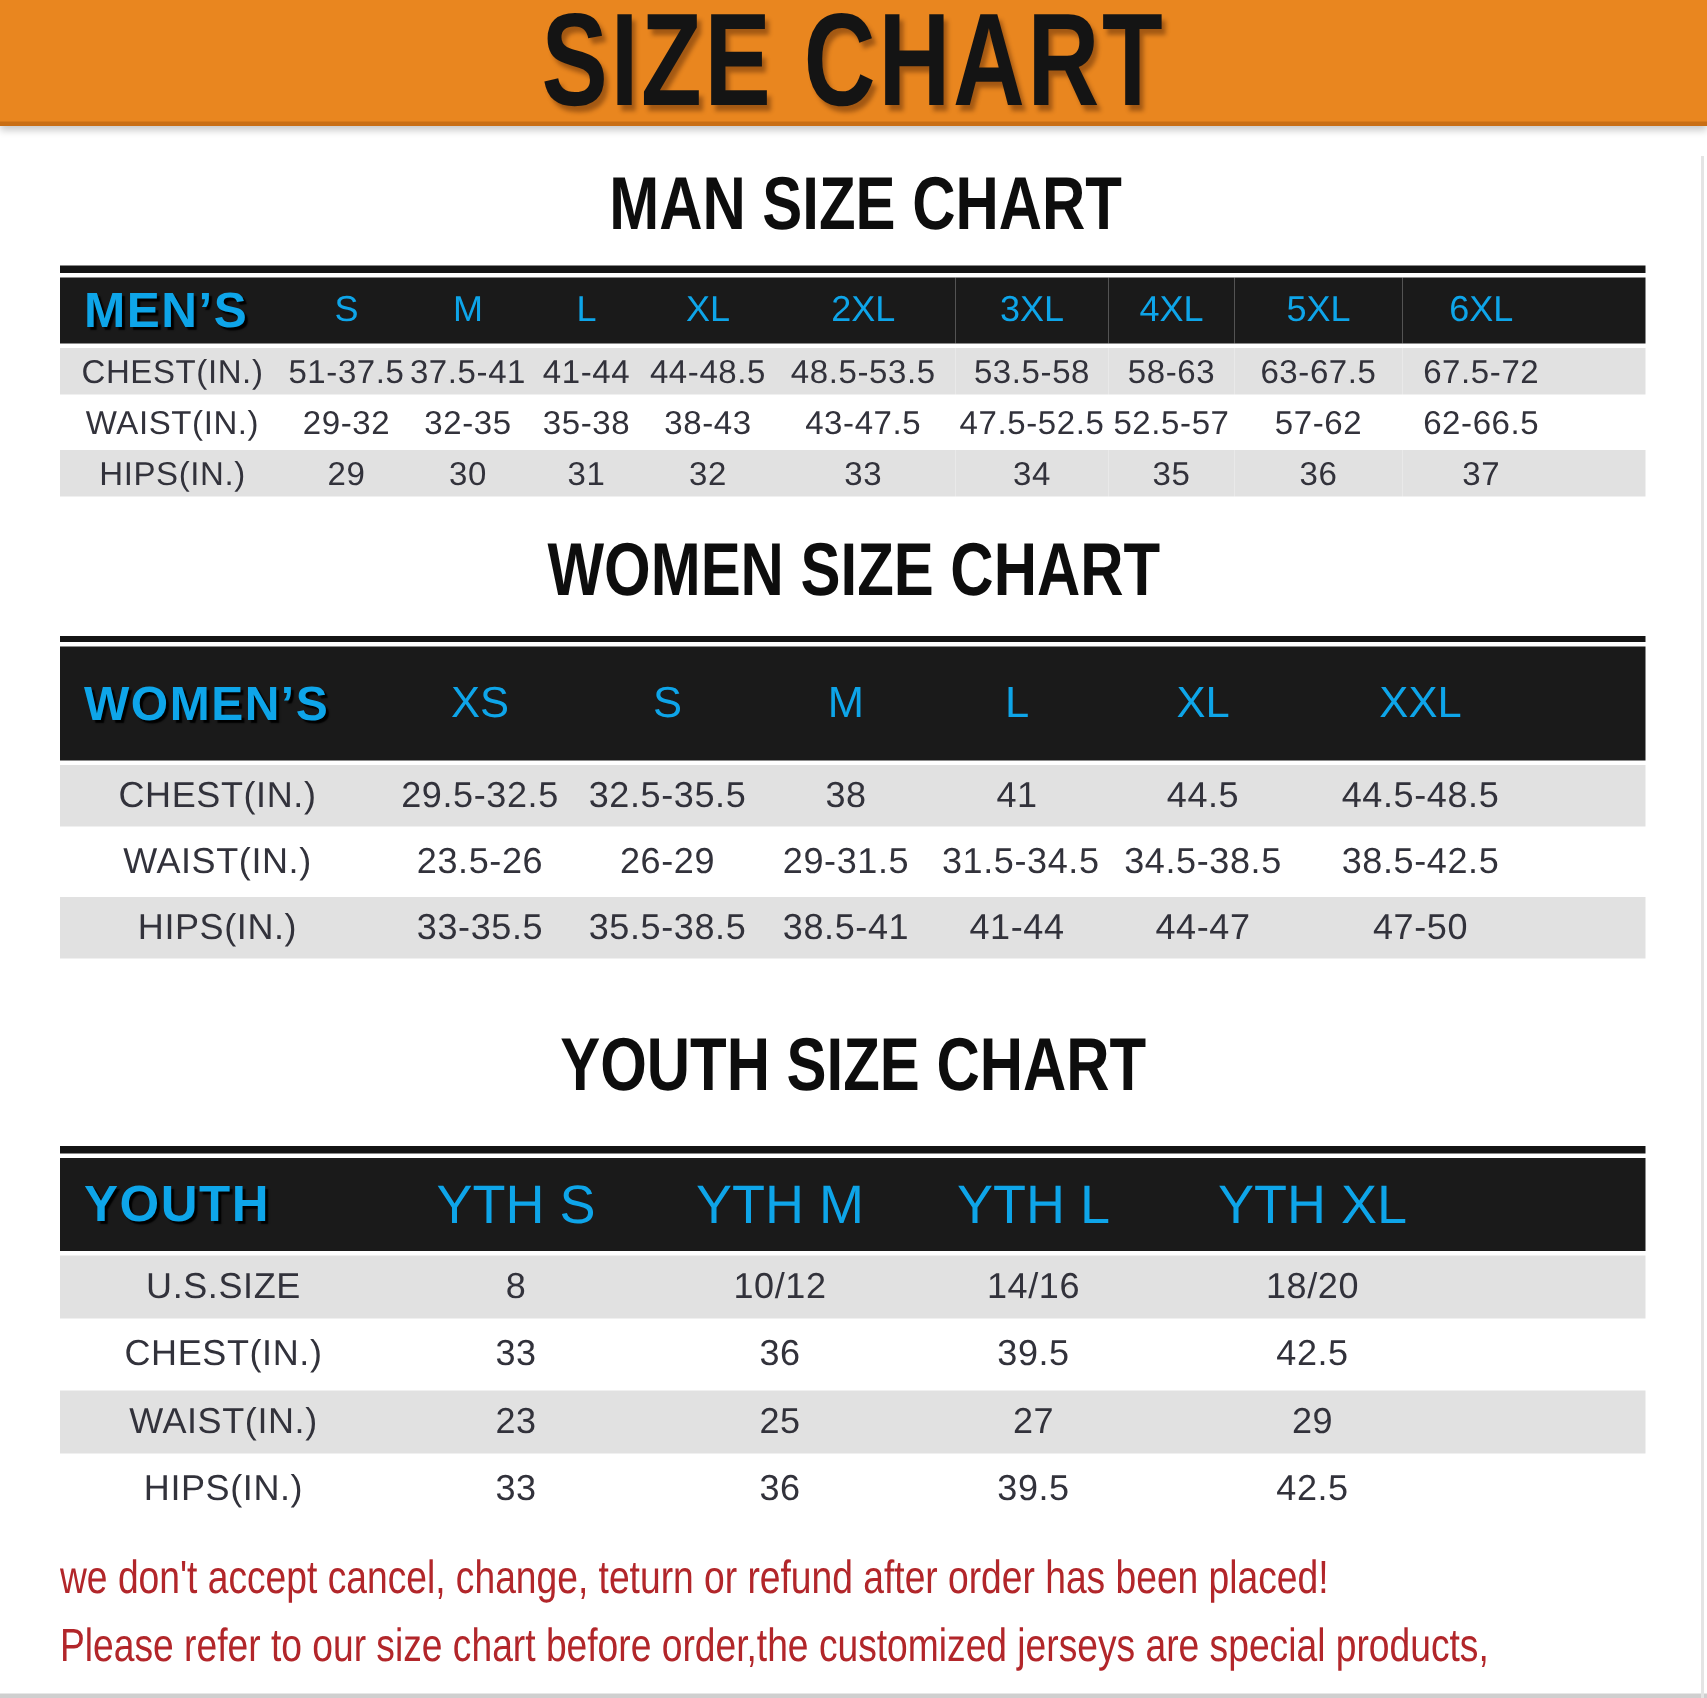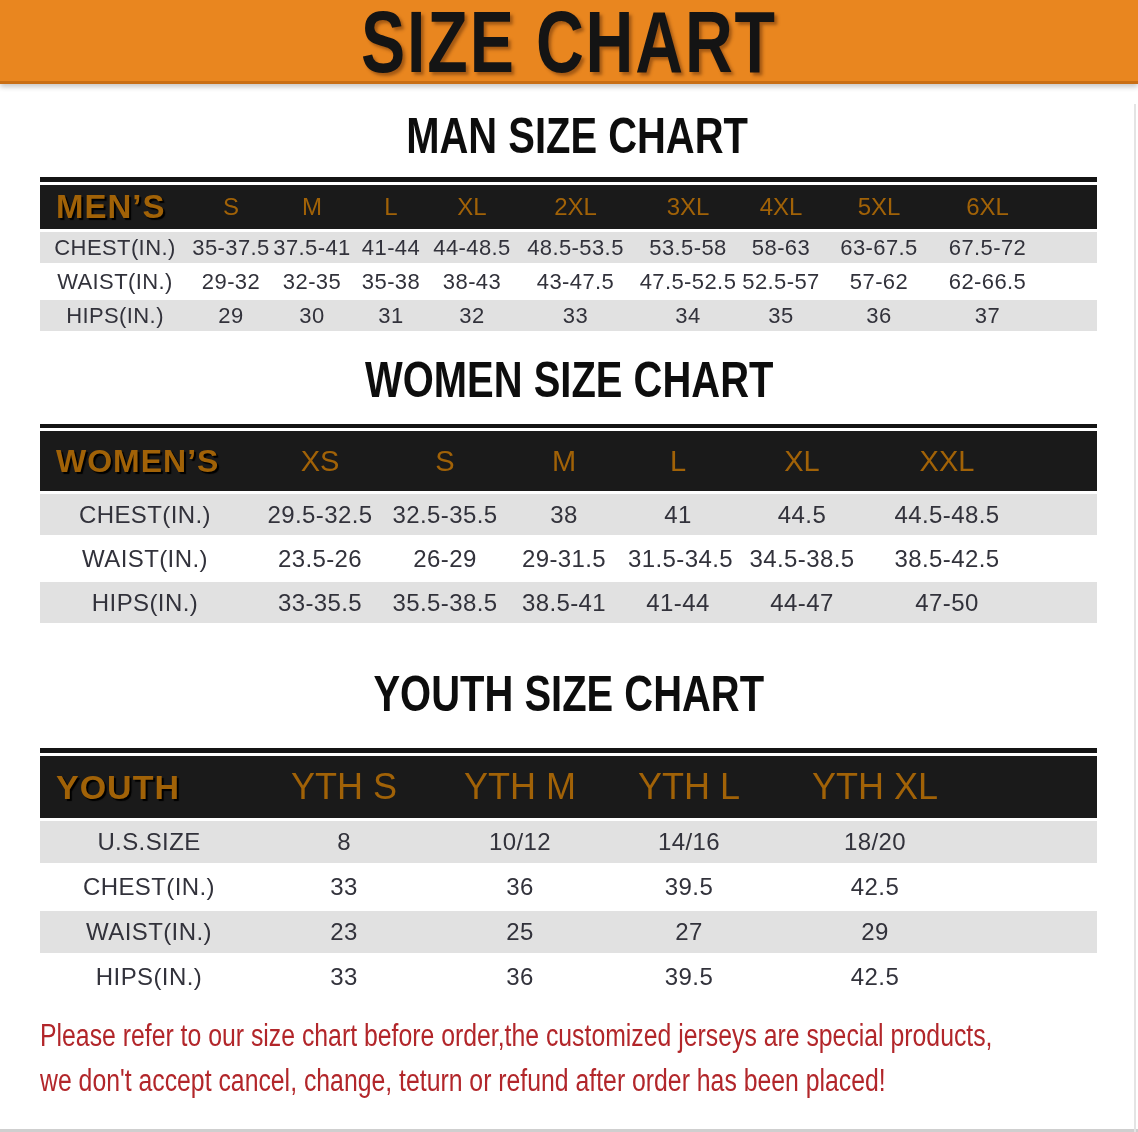--- a/index.html
+++ b/index.html
@@ -38,42 +38,42 @@
   .st1 { margin-top:26px; height:52px; line-height:52px;padding-left:16px; }
   .st2 { margin-top:20px; height:52px; line-height:52px; }
   .st3 { margin-top:42px; height:52px; line-height:52px; }
   
   .tbl { width:1057px; margin-left:40px; }
   .tbl table {
     width:100%; table-layout:fixed;
     border-collapse:separate; border-spacing:0 3px;
   }
   .tbl th {
-    background:#1a1a1a; color:#a16207; font-weight:400;
+    background:#1a1a1a; color:#0ea5e9; font-weight:400;
     text-align:center; vertical-align:middle;
     overflow:hidden; white-space:nowrap;
   }
   .tbl th.gl {
     text-align:left; padding-left:16px; font-weight:700;
     letter-spacing:1px;
     text-shadow:2px 2px 1px #000;
   }
   .tbl td {
     text-align:center; vertical-align:middle;
     color:#32323b; letter-spacing:0.4px;
     white-space:nowrap;
   }
   .tbl tr.g td { background:#e1e1e1; }
   .tbl tr.w td { background:#ffffff; }
   .t1 { margin-top:15px; border-top:5px solid #141414; }
   .t1 th { height:44px; font-size:24px; }
   .t1 th.gl { font-size:33px; }
   .t1 td { height:31px; font-size:22px; }
   .t2 { margin-top:18px; border-top:4px solid #141414; }
-  .t2 th { height:60px; font-size:29px; }
+  .t2 th { height:76px; font-size:29px; }
   .t2 th.gl { font-size:32px; }
   .t2 td { height:41px; font-size:24px; }
   .t3 { margin-top:28px; border-top:5px solid #141414; }
   .t3 th { height:62px; font-size:36px; }
   .t3 th.gl { font-size:34px; }
   .t3 td { height:42px; font-size:24px; }
   
   .footer { margin:12px 0 0 40px; color:#b2262a; }
   .footer .fl {
     display:inline-block;
@@ -119,21 +119,21 @@
       <th>XL</th>
       <th>2XL</th>
       <th>3XL</th>
       <th>4XL</th>
       <th>5XL</th>
       <th>6XL</th>
       <th></th>
     </tr>
     <tr class="g">
       <td>CHEST(IN.)</td>
-      <td>35-37.5</td>
+      <td>51-37.5</td>
       <td>37.5-41</td>
       <td>41-44</td>
       <td>44-48.5</td>
       <td>48.5-53.5</td>
       <td>53.5-58</td>
       <td>58-63</td>
       <td>63-67.5</td>
       <td>67.5-72</td>
       <td></td>
     </tr>
@@ -281,18 +281,18 @@
       <td>36</td>
       <td>39.5</td>
       <td>42.5</td>
       <td></td>
     </tr>
   </tbody>
     </table>
 </div>
 
 <div class="footer">
+  <div><span class="fl">we don't accept cancel, change, teturn or refund after order has been placed!</span></div>
   <div><span class="fl">Please refer to our size chart before order,the customized jerseys are special products,</span></div>
-  <div><span class="fl">we don't accept cancel, change, teturn or refund after order has been placed!</span></div>
 </div>
 
 <div class="edge-bottom"></div>
 <div class="edge-right"></div>
 
 </body></html>

